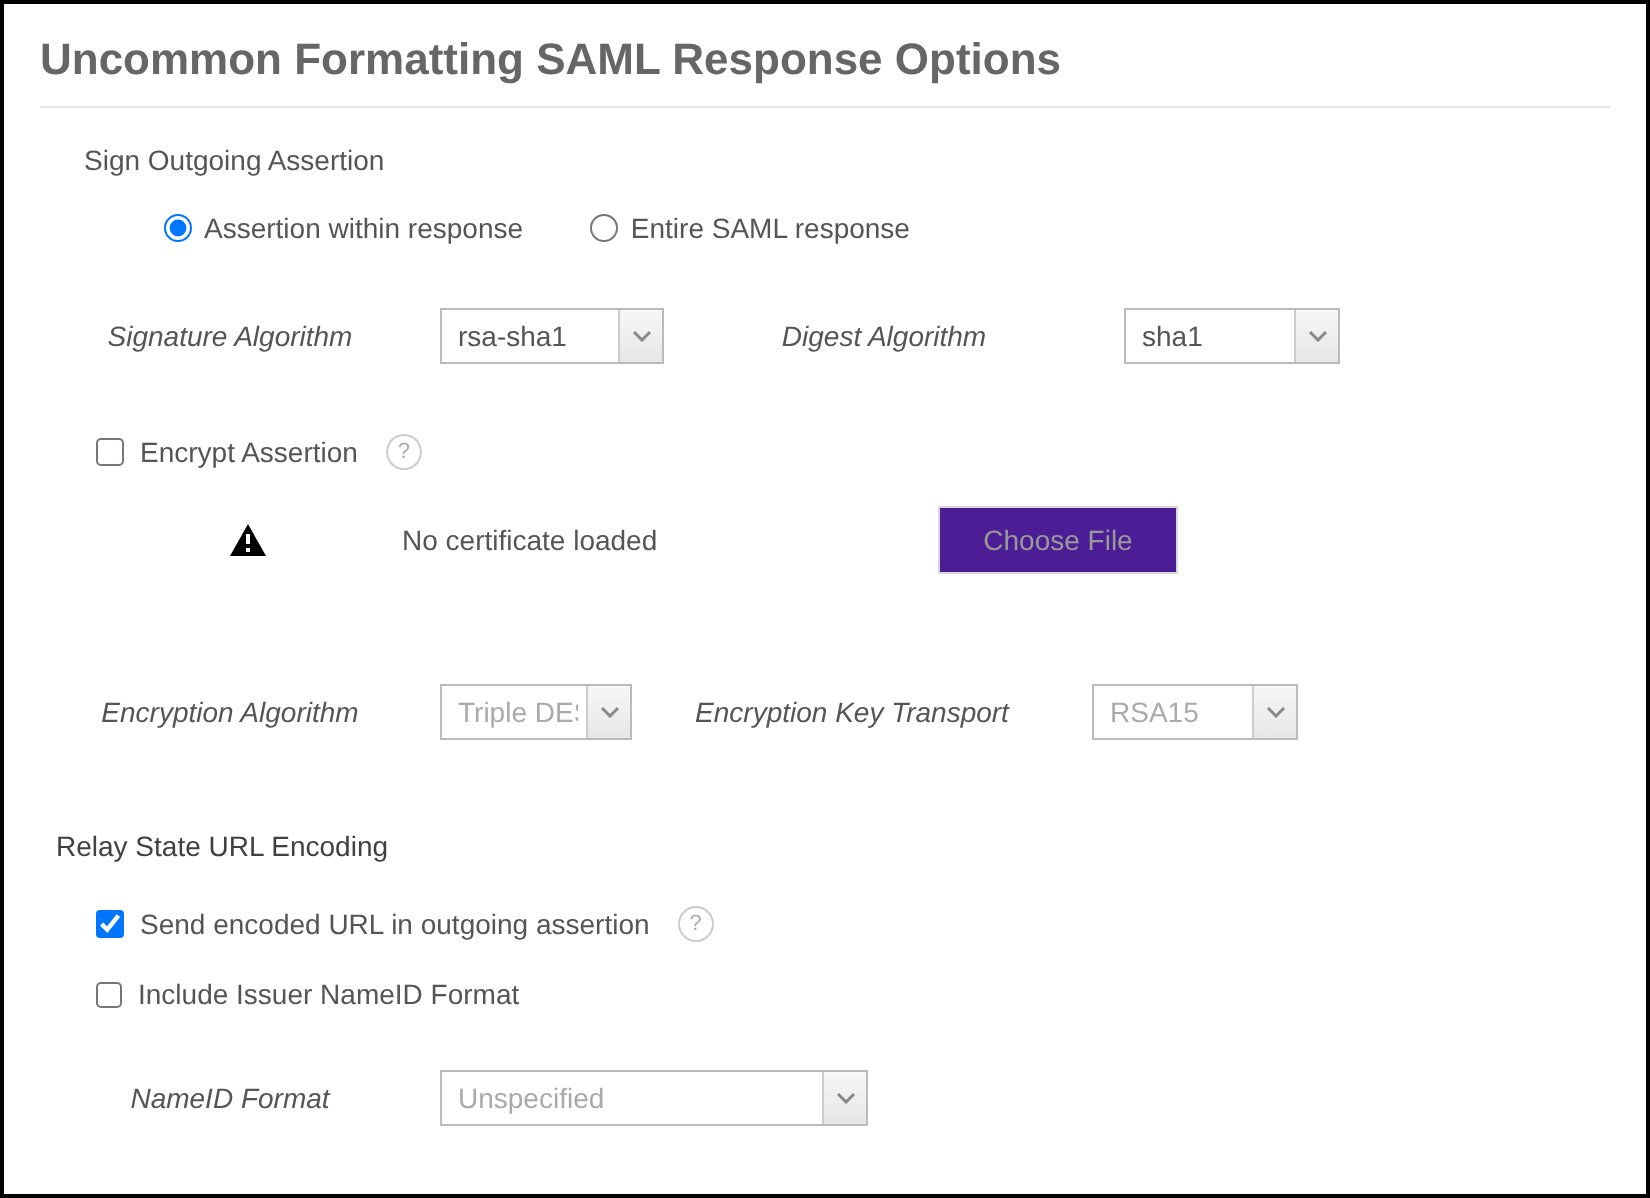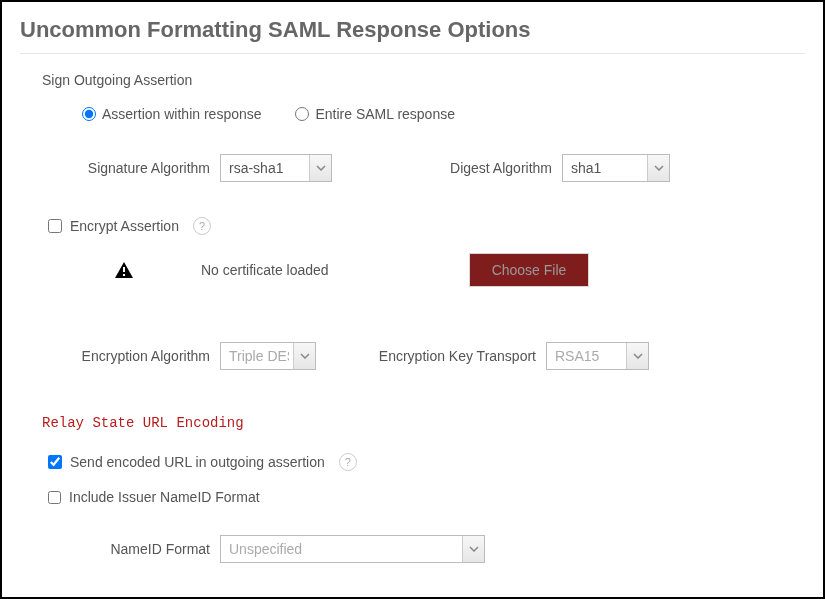--- a/index.html
+++ b/index.html
@@ -46,23 +46,24 @@
       width: 14px;
       height: 14px;
     }
     .algo-row {
       display: flex;
       align-items: center;
       margin-left: 0;
       margin-bottom: 35px;
     }
     .label-right {
-      text-align: right;
+      text-align: center;
       color: #555;
       padding-right: 10px;
+      font-style: italic;
     }
     .fake-select {
       border: 1px solid #bbb;
       background: #fff;
       height: 28px;
       display: inline-flex;
       align-items: center;
       padding: 0 0 0 8px;
       color: #555;
       font-size: 14px;
@@ -121,37 +122,36 @@
       margin-right: 28px;
     }
     .warn-icon svg {
       display: block;
     }
     .cert-text {
       color: #555;
       margin-right: 100px;
     }
     .choose-btn {
-      background: #7f1d1d;
+      background: #4c1d95;
       border: 1px solid #d8d8d8;
       color: #999;
       padding: 8px 22px;
       font-size: 14px;
       cursor: default;
     }
     .enc-row {
       display: flex;
       align-items: center;
       margin-bottom: 45px;
     }
     .relay-label {
-      margin-left: 22px;
+      margin-left: 8px;
       margin-bottom: 22px;
-      color: #b91c1c;
-      font-family: Liberation Mono, monospace;
+      color: #404040;
     }
     .issuer-row {
       margin-left: 28px;
       display: flex;
       align-items: center;
       margin-bottom: 30px;
     }
     .nameid-row {
       display: flex;
       align-items: center;
@@ -251,21 +251,21 @@
   <span class="help-icon">?</span>
 </div>
 
 <div class="issuer-row">
   <input type="checkbox" style="margin-right: 8px;">
   <span>Include Issuer NameID Format</span>
 </div>
 
 <div class="nameid-row">
   <div class="label-right" style="width:200px">NameID Format</div>
-  <div class="fake-select disabled" style="width:265px">
+  <div class="fake-select disabled" style="width:214px">
     <span style="flex:1">Unspecified</span>
     <span class="select-btn">
       <span class="chev">
           <svg width="10" height="6" viewBox="0 0 10 6">
             <path d="M1 1 L5 5 L9 1" fill="none" stroke="#888" stroke-width="1.5"></path>
           </svg>
         </span>
     </span>
   </div>
 </div>

